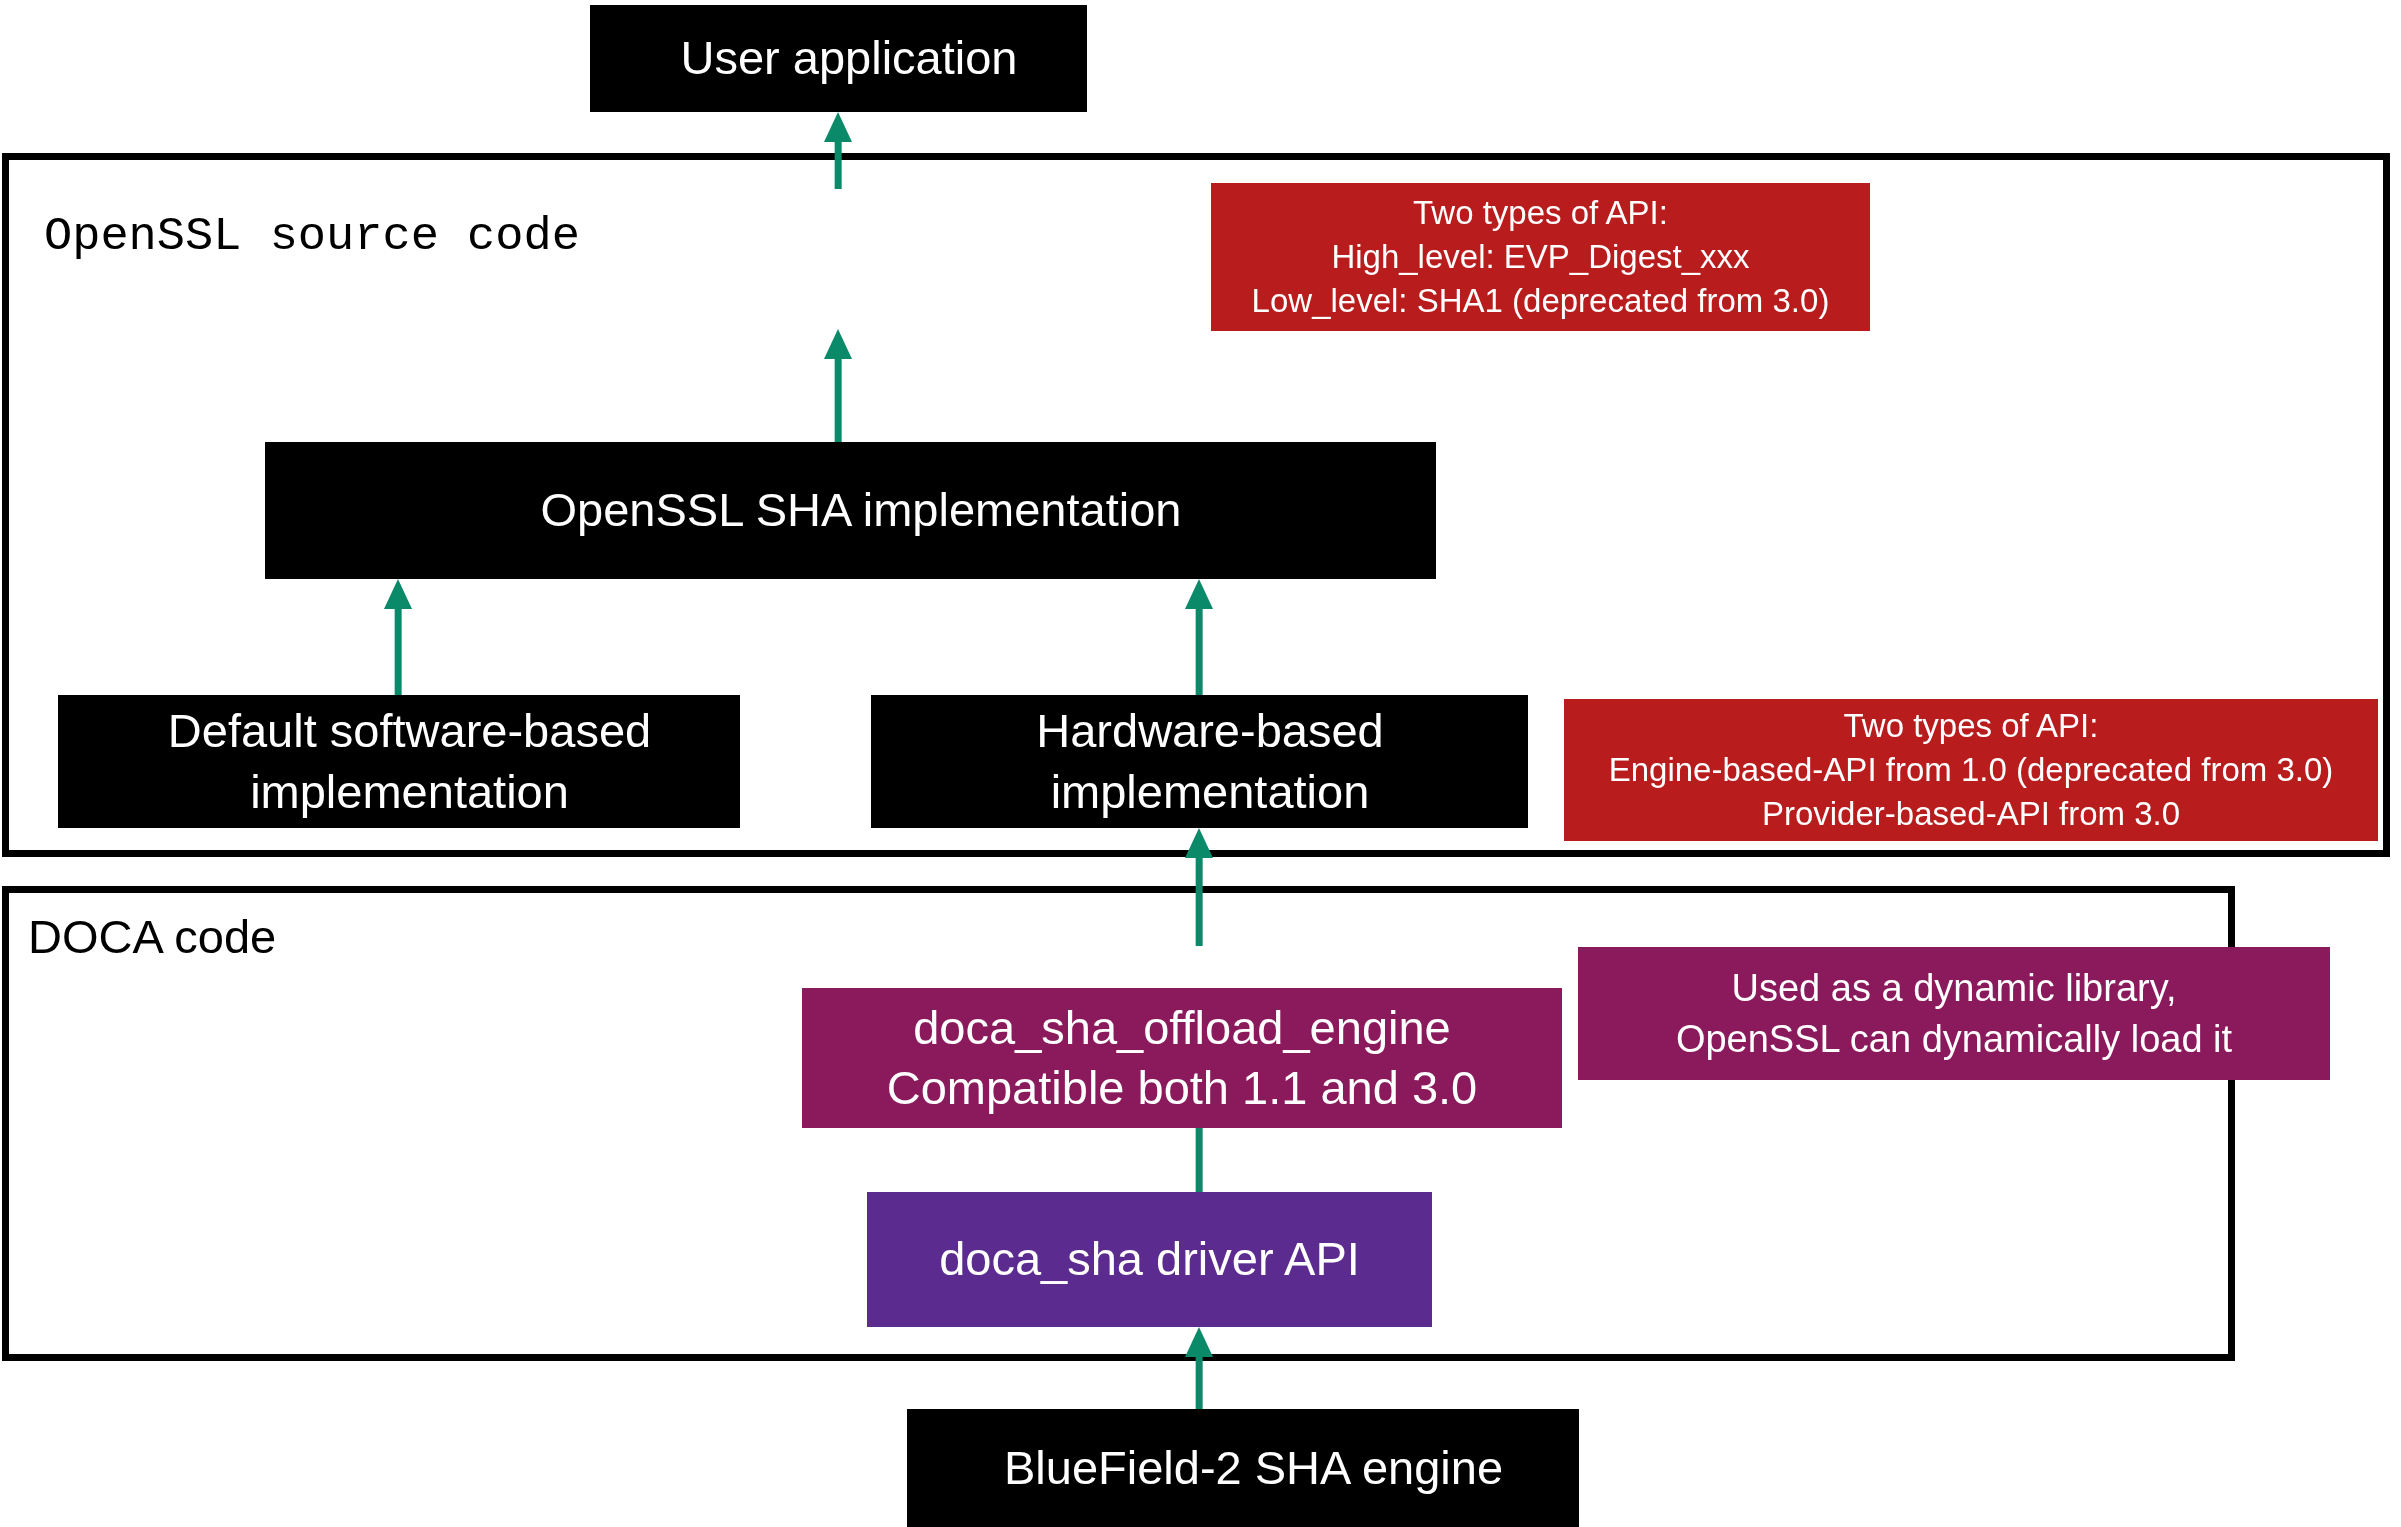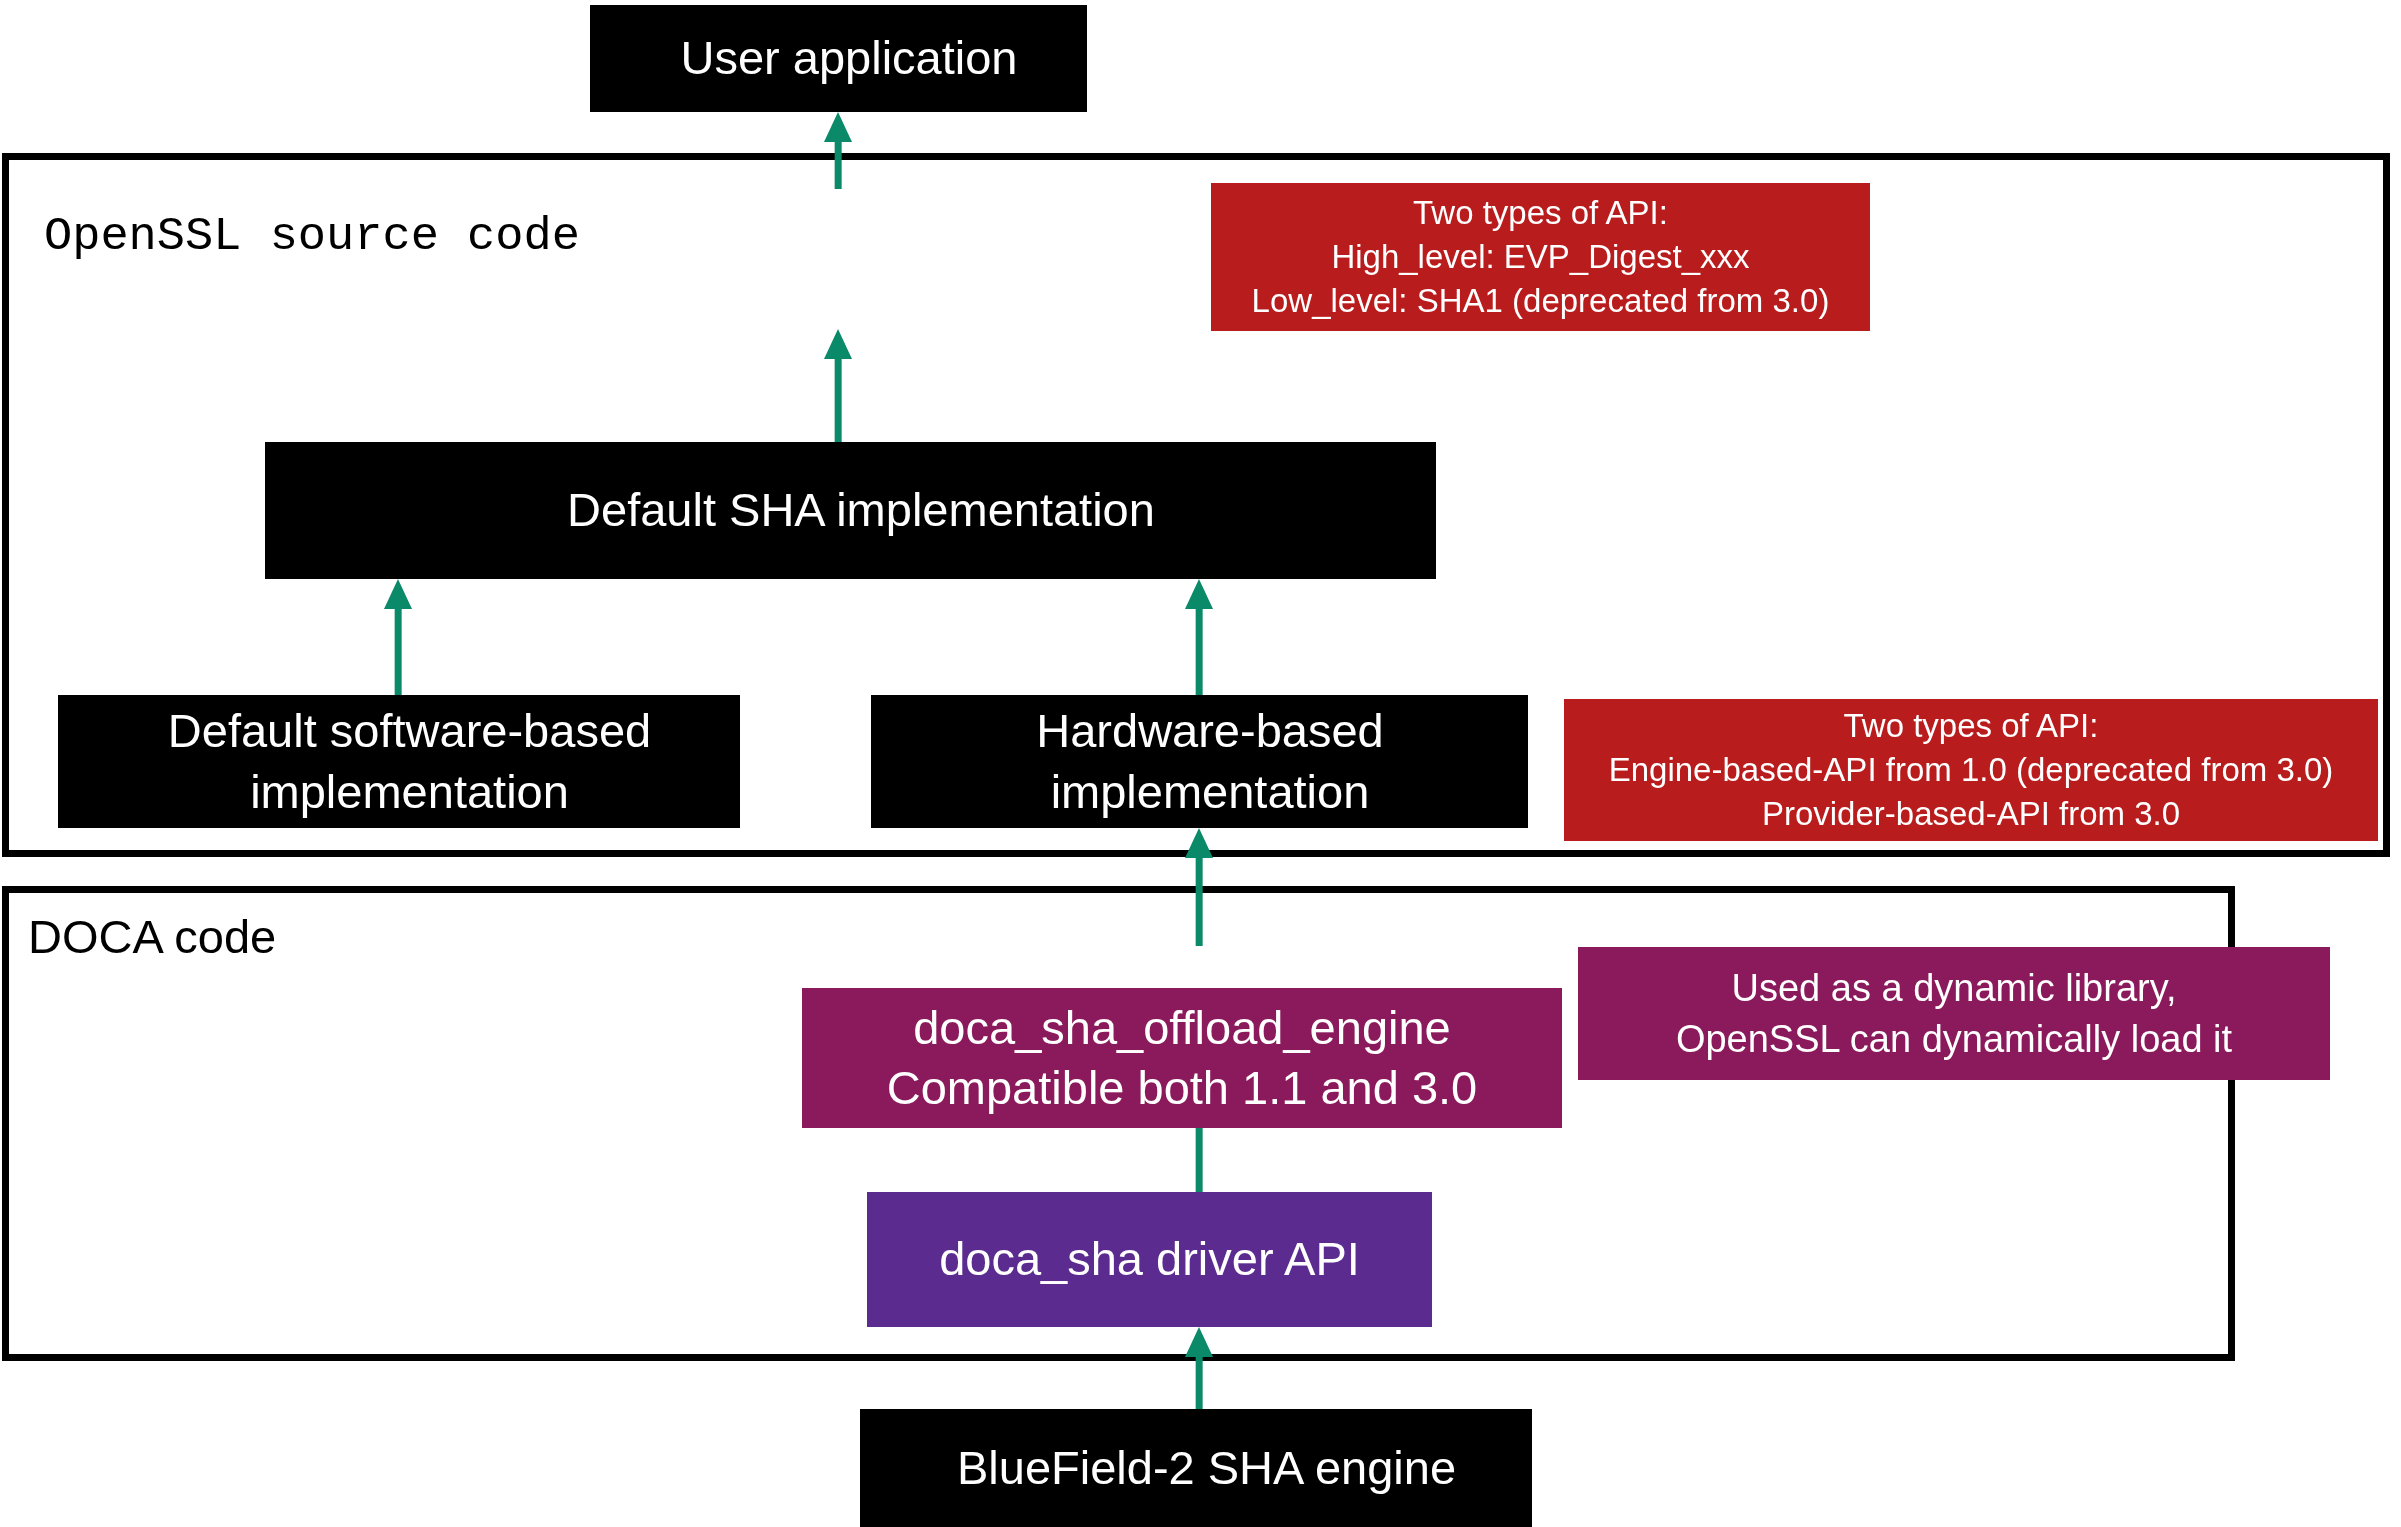--- a/index.html
+++ b/index.html
@@ -94,36 +94,36 @@
     <div class="shaft"></div>
   </div>
 
   <div class="node green" style="left:590px;top:5px;width:497px;height:107px;">User application</div>
 
 
   <div class="note teal-note" style="left:1211px;top:183px;width:659px;height:148px;">Two types of API:
 High_level: EVP_Digest_xxx
 Low_level: SHA1 (deprecated from 3.0)</div>
 
-  <div class="node green" style="left:265px;top:442px;width:1171px;height:137px;">Default SHA implementation</div>
+  <div class="node green" style="left:265px;top:442px;width:1171px;height:137px;">OpenSSL SHA implementation</div>
 
   <div class="node green" style="left:58px;top:695px;width:682px;height:133px;">Default software-based
 implementation</div>
 
   <div class="node green" style="left:871px;top:695px;width:657px;height:133px;">Hardware-based
 implementation</div>
 
   <div class="note teal-note" style="left:1564px;top:699px;width:814px;height:142px;">Two types of API:
 Engine-based-API from 1.0 (deprecated from 3.0)
 Provider-based-API from 3.0</div>
 
   <div class="node magenta" style="left:802px;top:944px;width:760px;height:140px;">doca_sha_offload_engine
 Compatible both 1.1 and 3.0</div>
 
   <div class="note magenta-note" style="left:1578px;top:947px;width:752px;height:133px;">Used as a dynamic library,
 OpenSSL can dynamically load it</div>
 
   <div class="node purple" style="left:867px;top:1192px;width:565px;height:135px;">doca_sha driver API</div>
 
-  <div class="node green" style="left:860px;top:1409px;width:672px;height:118px;">BlueField-2 SHA engine</div>
+  <div class="node green" style="left:907px;top:1409px;width:672px;height:118px;">BlueField-2 SHA engine</div>
 
 </div>
 
 
 </body></html>

